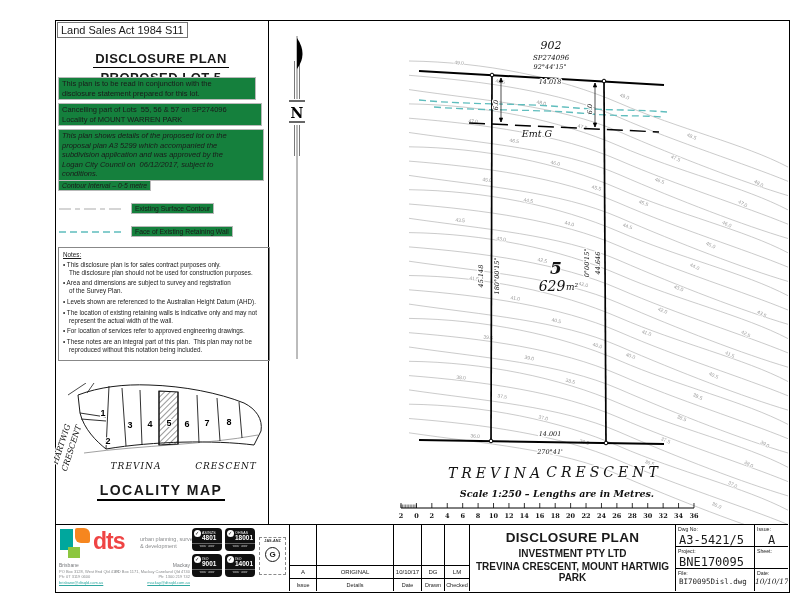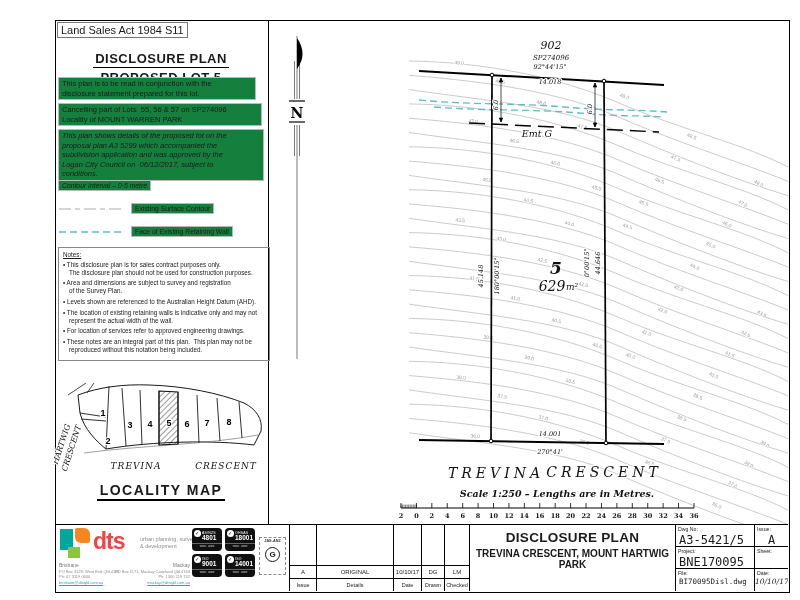--- a/index.html
+++ b/index.html
@@ -431,20 +431,21 @@
           <div class="rc vrow">LM</div>
           <div class="rc hrow c0">Issue</div>
           <div class="rc hrow">Details</div>
           <div class="rc hrow">Date</div>
           <div class="rc hrow">Drawn</div>
           <div class="rc hrow">Checked</div>
         </div>
 
       <div class="tb-title">
         <div class="t0">DISCLOSURE PLAN</div>
+        <div class="tn">INVESTMENT PTY LTD</div>
         <div class="tn">TREVINA CRESCENT, MOUNT HARTWIG PARK</div>
       </div>
 
       <div class="tb-meta">
         <div class="mc l">
           <div class="mlab">Dwg No:</div>
           <div class="mval">A3-5421/5</div>
         </div>
         <div class="mc">
           <div class="mlab">Issue:</div>

